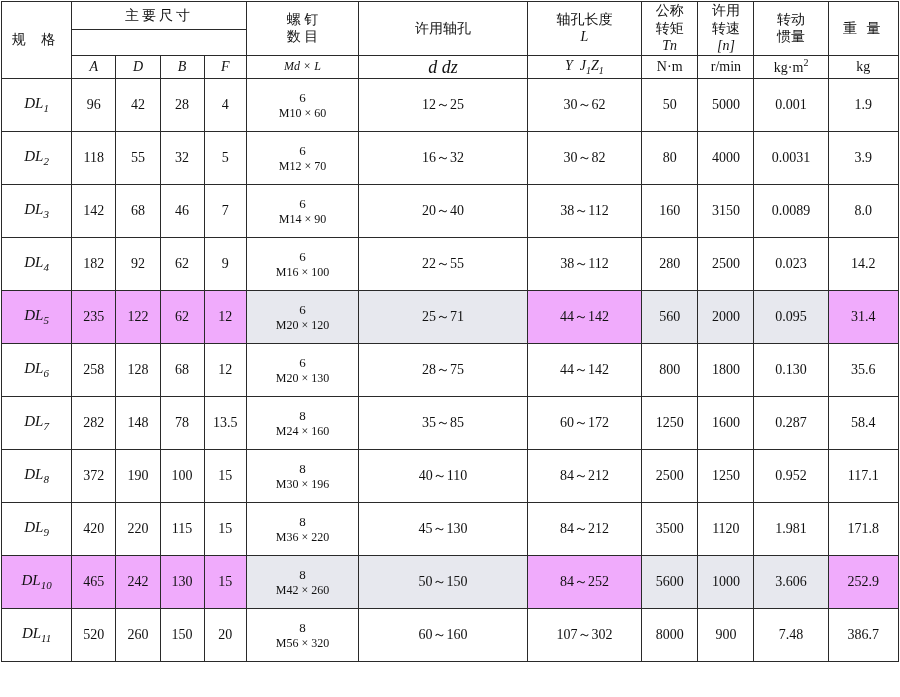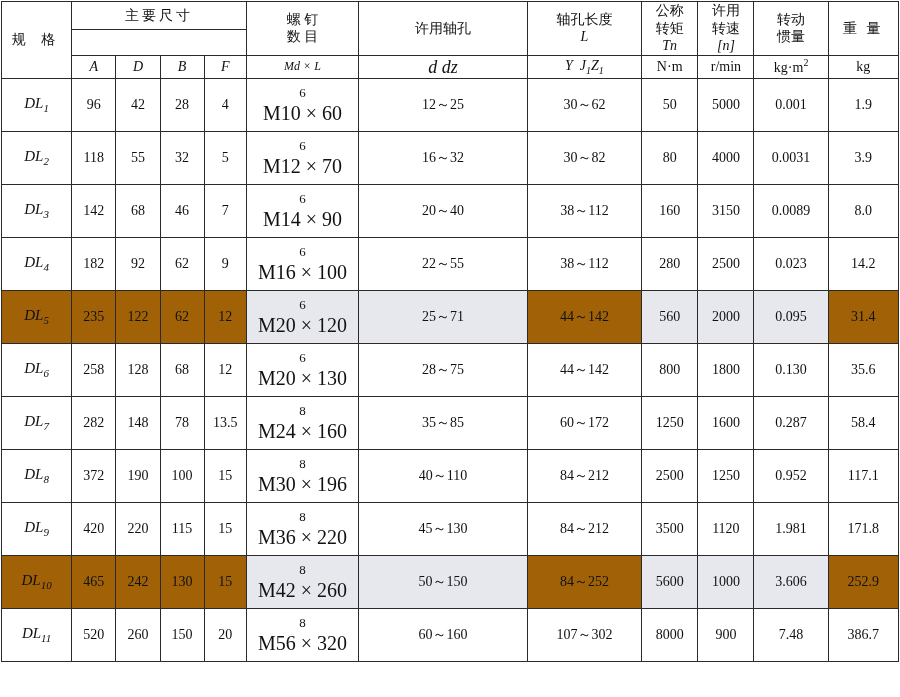--- a/index.html
+++ b/index.html
@@ -75,28 +75,28 @@
     font-size: 11px;
   }
   .screw {
     line-height: 1.2;
   }
   .screw .count {
     font-size: 13px;
     display: block;
   }
   .screw .thread {
-    font-size: 20px;
+    font-size: 12px;
     display: block;
   }
   .shaded {
     background: #e7e8ee;
   }
   .shaded-cell {
-    background: #a16207;
+    background: #f0abfc;
     margin-top: 40px;
   }
   .italic {
     font-style: italic;
   }
   sub {
     font-size: 10px;
   }
   sup {
     font-size: 10px;

